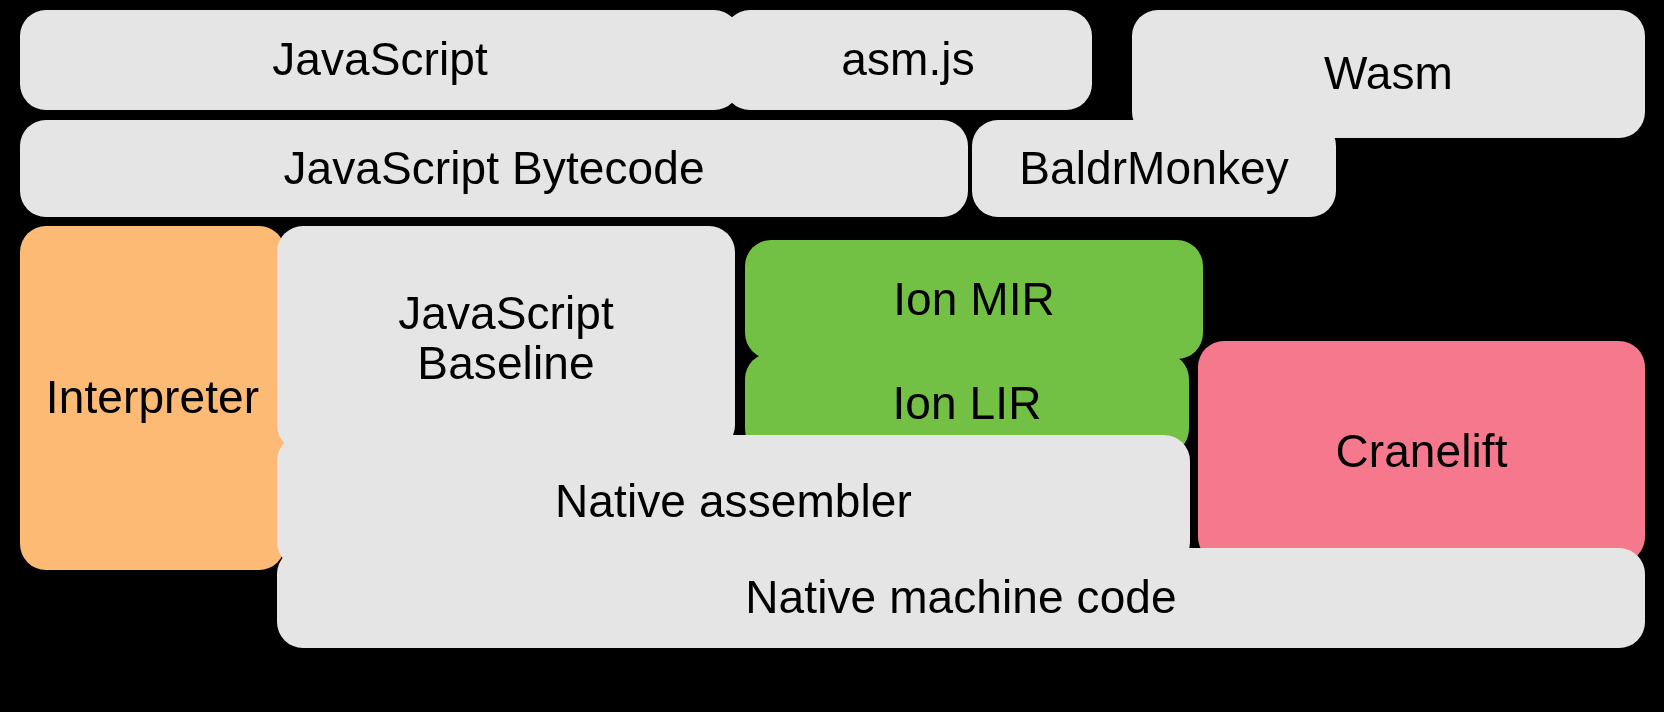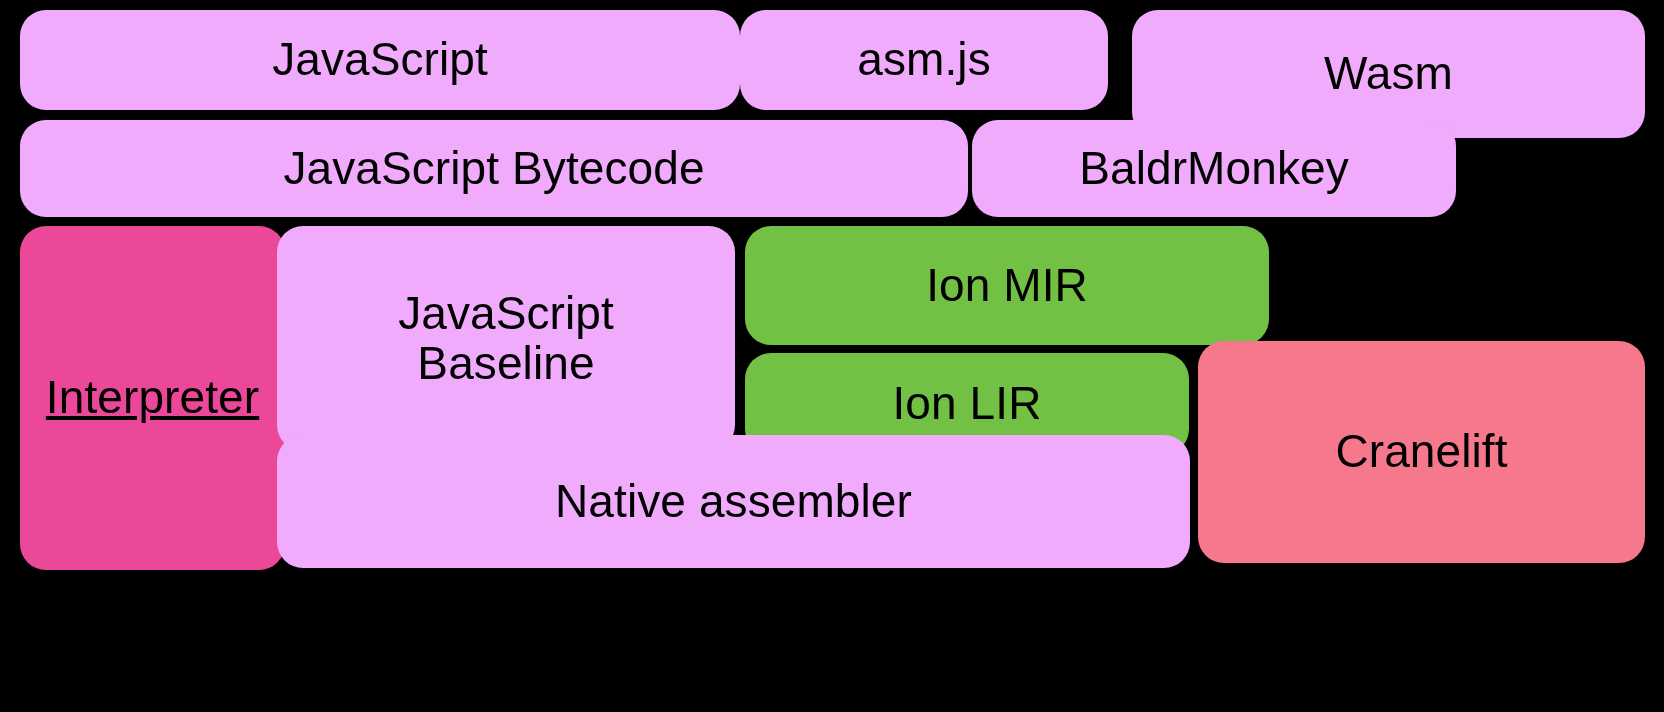--- a/index.html
+++ b/index.html
@@ -25,38 +25,38 @@
     justify-content: center;
     text-align: center;
     color: #000000;
     font-size: 46px;
     line-height: 1.08;
     font-weight: 400;
     letter-spacing: 0.1px;
     white-space: pre-line;
     user-select: none;
   }
-  .fill-white { background: #f0abfc; }
-  .fill-gray  { background: #ec4899; text-decoration: underline; }
+  .fill-white { background: #e5e5e5; }
+  .fill-gray  { background: #fdba74; }
   .fill-green { background: #72c144; }
   .fill-pink  { background: #f5788d; }
 
   
   .n-javascript      { left: 20px;   top: 10px;  width: 720px; height: 100px; }
-  .n-asmjs           { left: 740px;  top: 10px;  width: 368px; height: 100px; }
+  .n-asmjs           { left: 724px;  top: 10px;  width: 368px; height: 100px; }
   .n-wasm            { left: 1132px; top: 10px;  width: 513px; height: 128px; }
 
   
   .n-jsbytecode      { left: 20px;   top: 120px; width: 948px; height: 97px; text-align: right; }
-  .n-baldrmonkey     { left: 972px;  top: 120px; width: 484px; height: 97px; }
+  .n-baldrmonkey     { left: 972px;  top: 120px; width: 364px; height: 97px; }
 
   
   .n-interpreter     { left: 20px;   top: 226px; width: 265px; height: 344px; }
   .n-jsbaseline      { left: 277px;  top: 226px; width: 458px; height: 225px; }
-  .n-ionmir          { left: 745px;  top: 226px; width: 524px; height: 119px; }
+  .n-ionmir          { left: 745px;  top: 240px; width: 458px; height: 119px; }
   .n-ionlir          { left: 745px;  top: 353px; width: 444px; height: 102px; }
   .n-cranelift       { left: 1198px; top: 341px; width: 447px; height: 222px; }
   .n-macroassembler  { left: 277px;  top: 435px; width: 913px; height: 133px; }
 
   
   .n-nativecode      { left: 277px;  top: 548px; width: 1368px; height: 100px; }
 </style>
 </head>
 <body>
 
@@ -78,14 +78,15 @@
 Baseline</div>
 
   <div class="node fill-green n-ionmir">Ion MIR</div>
 
   <div class="node fill-green n-ionlir">Ion LIR</div>
 
   <div class="node fill-pink n-cranelift">Cranelift</div>
 
   <div class="node fill-white n-macroassembler">Native assembler</div>
 
+  <div class="node fill-white n-nativecode">Native machine code</div>
 
 </div>
 
 </body></html>

